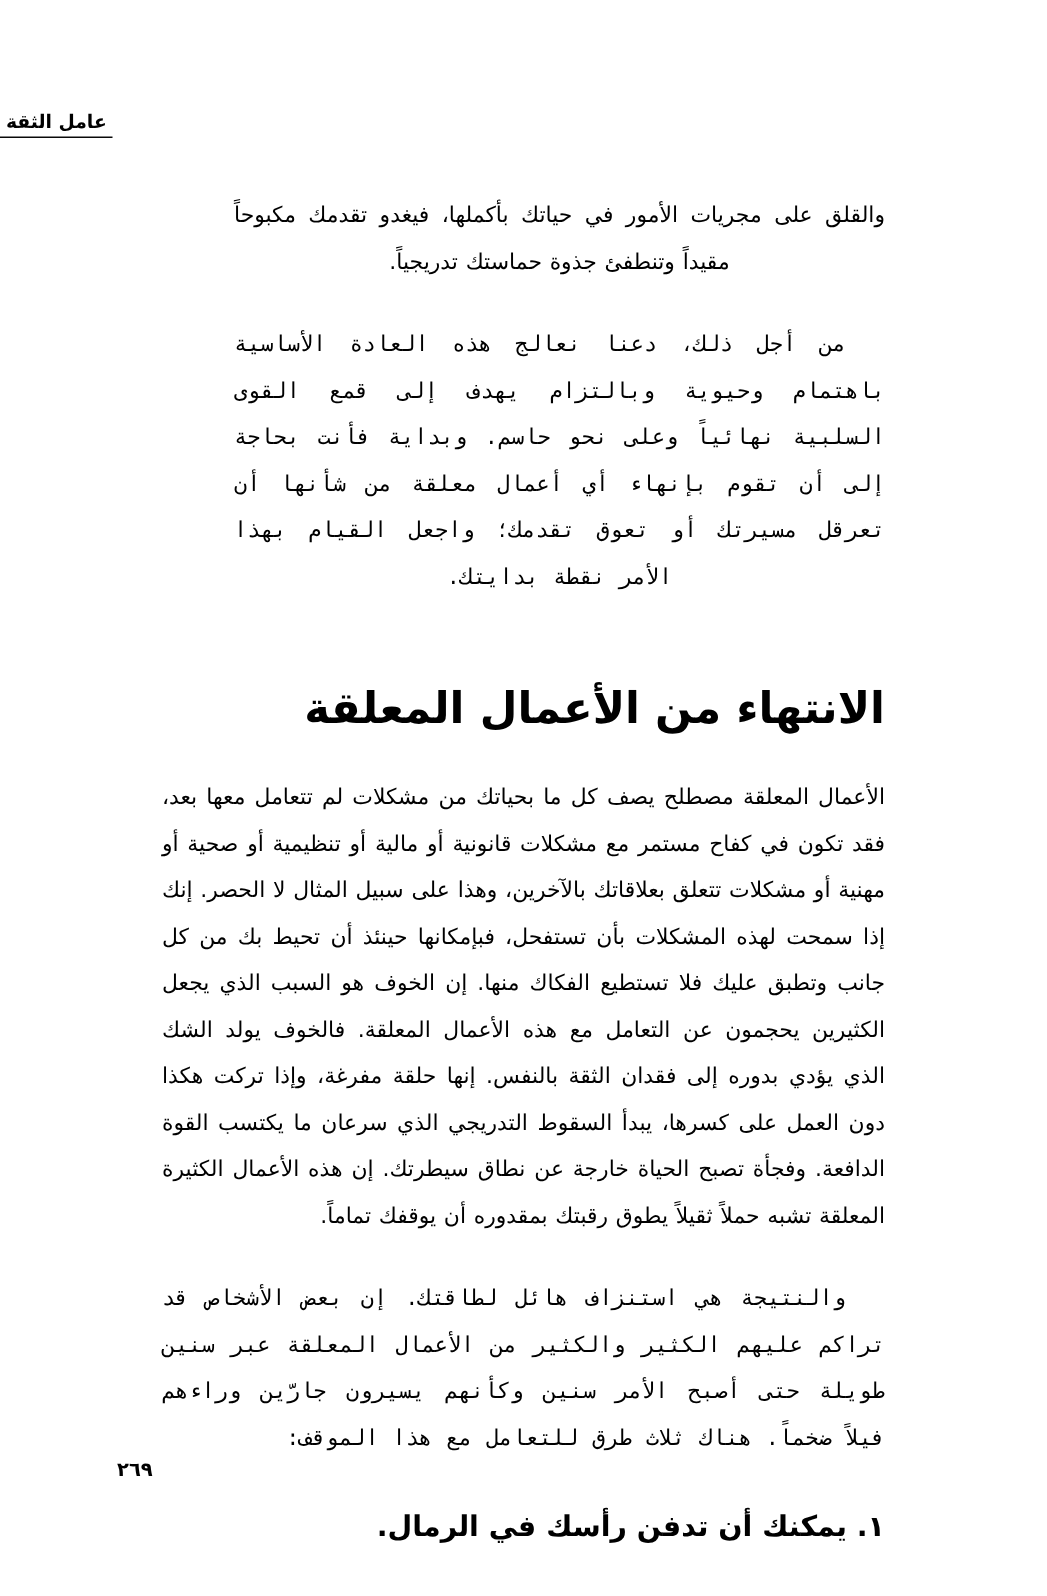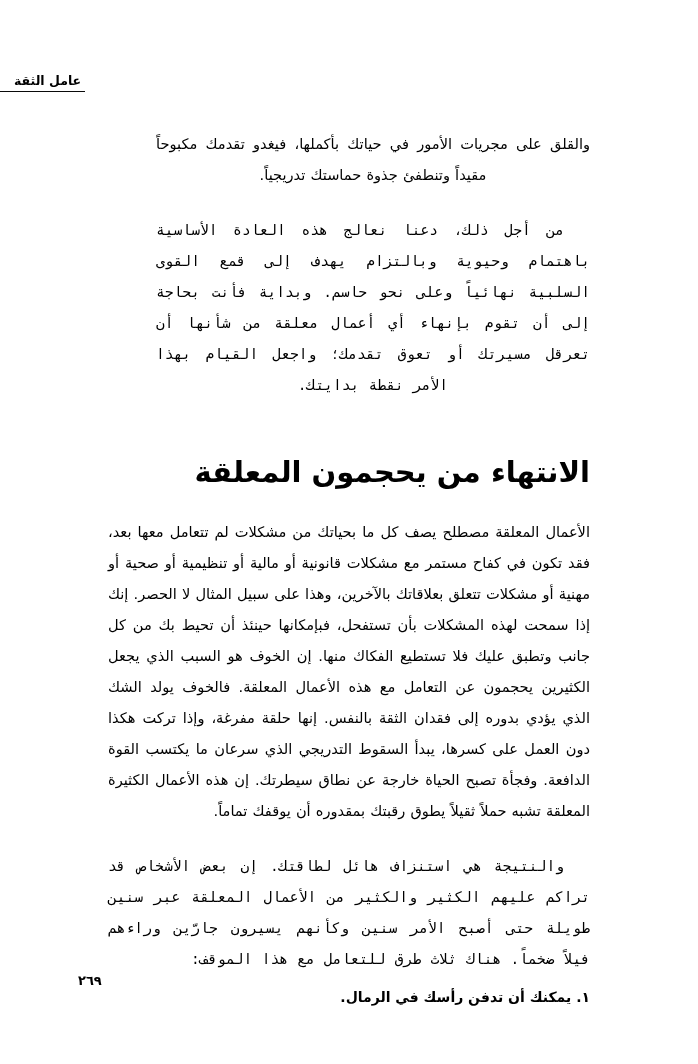--- a/index.html
+++ b/index.html
@@ -26,21 +26,21 @@
   .running-head {
     position: absolute;
     top: 70px;
     left: 0;
     right: 108px;
     text-align: left;
     direction: rtl;
   }
   .running-head-inner {
     display: inline-block;
-    padding: 0 4px 2px 14px;
+    padding: 0 4px 2px 4px;
     border-bottom: 1.4px solid #0a0a0a;
   }
   .running-head-text {
     font-size: 12.5px;
     font-weight: 700;
     letter-spacing: 0px;
     line-height: 1.2;
     white-space: nowrap;
   }
 
@@ -79,22 +79,22 @@
     margin: 52px 0 26px 0;
     font-size: 29px;
     font-weight: 700;
     text-align: center;
     line-height: 1.25;
     letter-spacing: 0px;
   }
 
   
   h2.sub-heading {
-    margin: 12px 0 16px 0;
-    font-size: 14px;
+    margin: 30px 0 16px 0;
+    font-size: 19px;
     font-weight: 700;
     text-align: center;
     line-height: 1.3;
   }
 
   
   .folio {
     position: absolute;
     bottom: 76px;
     left: 78px;
@@ -114,21 +114,21 @@
       <span class="running-head-text">عامل الثقة</span>
     </span>
   </div>
 
   <div class="column">
 
     <p class="body-text lastline-center">والقلق على مجريات الأمور في حياتك بأكملها، فيغدو تقدمك مكبوحاً مقيداً وتنطفئ جذوة حماستك تدريجياً.</p>
 
     <p class="body-text indent gap-md lastline-center">من أجل ذلك، دعنا نعالج هذه العادة الأساسية باهتمام وحيوية وبالتزام يهدف إلى قمع القوى السلبية نهائياً وعلى نحو حاسم. وبداية فأنت بحاجة إلى أن تقوم بإنهاء أي أعمال معلقة من شأنها أن تعرقل مسيرتك أو تعوق تقدمك؛ واجعل القيام بهذا الأمر نقطة بدايتك.</p>
 
-    <h1 class="chapter-title">الانتهاء من يحجمون المعلقة</h1>
+    <h1 class="chapter-title">الانتهاء من الأعمال المعلقة</h1>
 
     <p class="body-text">الأعمال المعلقة مصطلح يصف كل ما بحياتك من مشكلات لم تتعامل معها بعد، فقد تكون في كفاح مستمر مع مشكلات قانونية أو مالية أو تنظيمية أو صحية أو مهنية أو مشكلات تتعلق بعلاقاتك بالآخرين، وهذا على سبيل المثال لا الحصر. إنك إذا سمحت لهذه المشكلات بأن تستفحل، فبإمكانها حينئذ أن تحيط بك من كل جانب وتطبق عليك فلا تستطيع الفكاك منها. إن الخوف هو السبب الذي يجعل الكثيرين يحجمون عن التعامل مع هذه الأعمال المعلقة. فالخوف يولد الشك الذي يؤدي بدوره إلى فقدان الثقة بالنفس. إنها حلقة مفرغة، وإذا تركت هكذا دون العمل على كسرها، يبدأ السقوط التدريجي الذي سرعان ما يكتسب القوة الدافعة. وفجأة تصبح الحياة خارجة عن نطاق سيطرتك. إن هذه الأعمال الكثيرة المعلقة تشبه حملاً ثقيلاً يطوق رقبتك بمقدوره أن يوقفك تماماً.</p>
 
     <p class="body-text indent gap-md">والنتيجة هي استنزاف هائل لطاقتك. إن بعض الأشخاص قد تراكم عليهم الكثير والكثير من الأعمال المعلقة عبر سنين طويلة حتى أصبح الأمر سنين وكأنهم يسيرون جارّين وراءهم فيلاً ضخماً. هناك ثلاث طرق للتعامل مع هذا الموقف:</p>
 
     <h2 class="sub-heading">١. يمكنك أن تدفن رأسك في الرمال.</h2>
 
 
   </div>
 

